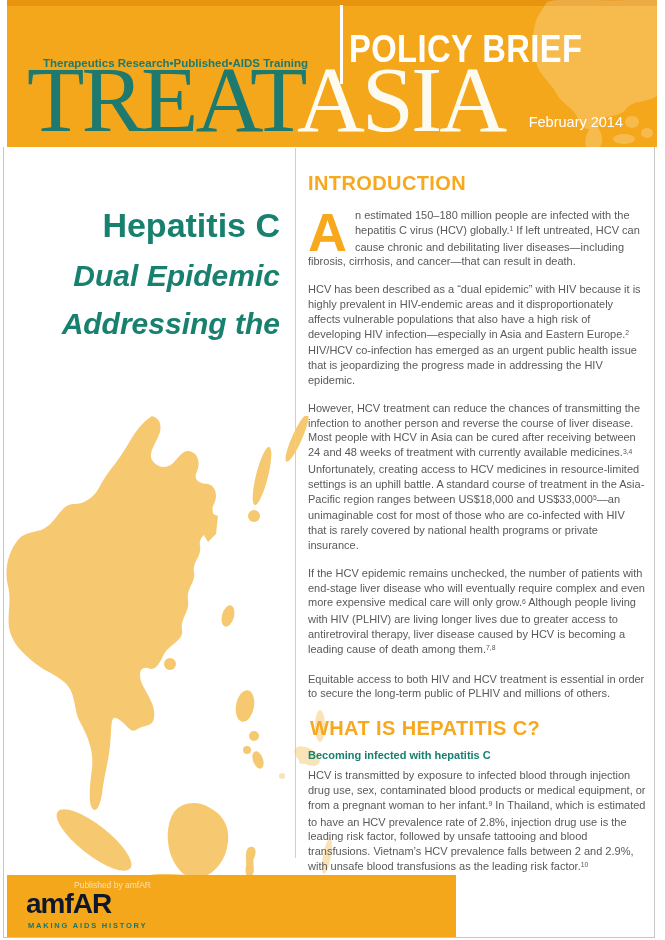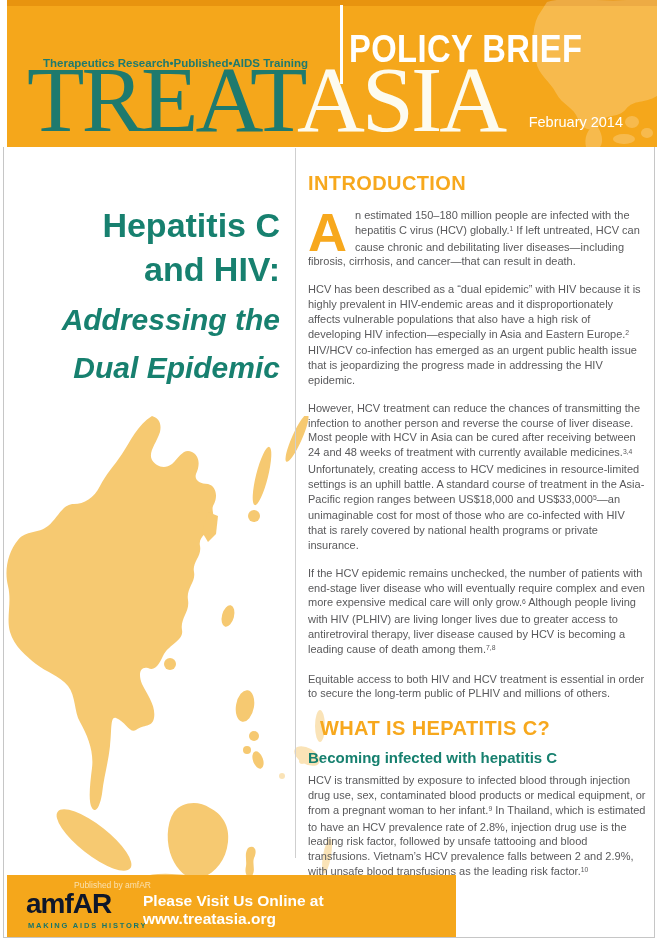--- a/index.html
+++ b/index.html
@@ -32,22 +32,22 @@
 
   
   #asia-map{position:absolute;left:2px;top:416px;width:334px;height:472px;z-index:1;}
 
   
   #colrule{position:absolute;left:295px;top:148px;width:1px;height:710px;background:#cfcfcf;z-index:2;}
 
   
   #column{position:absolute;left:308px;top:164px;width:338px;z-index:3;color:#59595B;}
   #column h1{margin:8px 0 13px 0;font-size:20px;font-weight:bold;color:#F7A81D;letter-spacing:0.4px;}
-  #column h2{margin:16px 0 9px 12px;font-size:20px;font-weight:bold;color:#F7A81D;letter-spacing:0.4px;}
-  #column h3{margin:0 0 7px 0;font-size:15px;font-weight:bold;color:#17806F;}
+  #column h2{margin:16px 0 9px 2px;font-size:20px;font-weight:bold;color:#F7A81D;letter-spacing:0.4px;}
+  #column h3{margin:0 0 7px 0;font-size:11px;font-weight:bold;color:#17806F;}
   #column p{margin:0 0 13px 0;font-size:11px;line-height:14.8px;}
   #column sup{font-size:0.62em;vertical-align:baseline;position:relative;top:-0.38em;}
   .dropcap{float:left;font-size:54px;line-height:42px;font-weight:bold;color:#F7A81D;margin:3px 8px 0 0;}
 
   
   #footer{position:absolute;left:7px;top:875px;width:449px;height:62px;background:#F5A71B;z-index:4;}
   #published-by{position:absolute;left:21px;top:5px;font-size:8.5px;color:#FAE0AE;padding-left:46px;}
   #amfar{position:absolute;left:19px;top:13px;font-size:28px;font-weight:bold;color:#0f172a;letter-spacing:-1px;}
   #amfar-tagline{position:absolute;left:21px;top:46px;font-size:7.5px;font-weight:bold;letter-spacing:1.8px;color:#17756B;}
   #visit{position:absolute;left:136px;top:17px;color:#ffffff;font-weight:bold;font-size:15.5px;line-height:18px;}
@@ -75,23 +75,22 @@
     <div id="kicker">POLICY BRIEF</div>
     <div id="tagline">Therapeutics Research•Published•AIDS Training</div>
 
     <div id="logo"><span class="treat">TREAT</span><span class="asia">ASIA</span></div>
 
     <div id="issue-date">February 2014</div>
   </div>
 
   <div id="cover">
     <div class="t">Hepatitis C</div>
-    <div class="t">and HIV:</div>
+    <div class="s">Dual Epidemic</div>
     <div class="s">Addressing the</div>
-    <div class="s">Dual Epidemic</div>
   </div>
 
   <svg id="asia-map" viewBox="0 0 334 472">
     <g fill="#F6C971">
 
       <path d="M150,0 C156,2 160,6 158,16 C154,28 146,36 150,44 C154,50 162,54 170,48 C178,40 182,32 190,36 C198,40 198,50 194,58 C192,64 198,68 206,68 C214,70 216,80 212,88 C208,94 214,98 210,108 C206,118 196,120 198,130 C200,140 190,146 192,156 C194,166 184,172 186,184 C188,196 178,202 180,214 C182,224 168,228 162,238 C158,246 154,256 146,252 C138,250 136,258 140,268 C146,280 154,290 152,302 C150,312 142,308 134,314 C128,318 124,306 114,302 C108,300 110,314 108,330 C106,348 102,360 100,378 C98,390 94,398 90,392 C86,386 88,368 90,352 C92,336 86,320 78,306 C72,296 74,280 66,270 C58,260 44,256 34,248 C24,240 12,230 8,216 C4,202 10,186 6,170 C2,154 6,136 16,124 C24,114 36,118 46,110 C56,102 60,88 72,88 C82,88 92,82 98,70 C104,58 112,50 120,38 C128,26 136,8 150,0 Z"></path>
 
       <path d="M206,96 L216,100 L214,118 L206,126 L200,116 Z"></path>
 
       <circle cx="168" cy="248" r="6"></circle>
@@ -139,20 +138,16 @@
 
     <h2>WHAT IS HEPATITIS C?</h2>
     <h3>Becoming infected with hepatitis C</h3>
     <p>HCV is transmitted by exposure to infected blood through injection drug use, sex, contaminated blood products or medical equipment, or from a pregnant woman to her infant.<sup>9</sup> In Thailand, which is estimated to have an HCV prevalence rate of 2.8%, injection drug use is the leading risk factor, followed by unsafe tattooing and blood transfusions. Vietnam’s HCV prevalence falls between 2 and 2.9%, with unsafe blood transfusions as the leading risk factor.<sup>10</sup></p>
   </div>
 
   <div id="footer">
     <div id="published-by">Published by amfAR</div>
     <div id="amfar">amfAR</div>
     <div id="amfar-tagline">MAKING AIDS HISTORY</div>
-    <div id="visit">
-      <div>Please Visit Us Online at</div>
-      <div>www.treatasia.org</div>
-    </div>
   </div>
 
   <div id="frame"></div>
 </div>
 
 </body></html>

